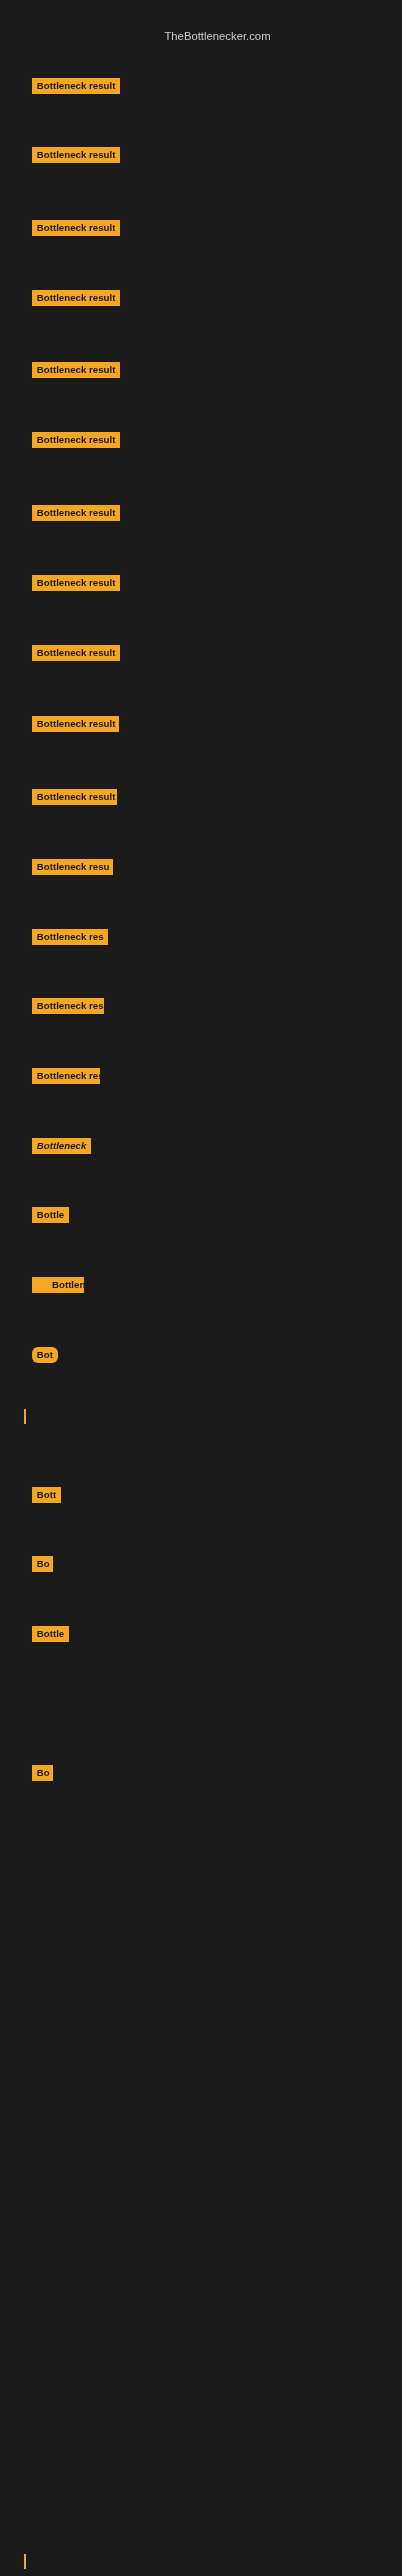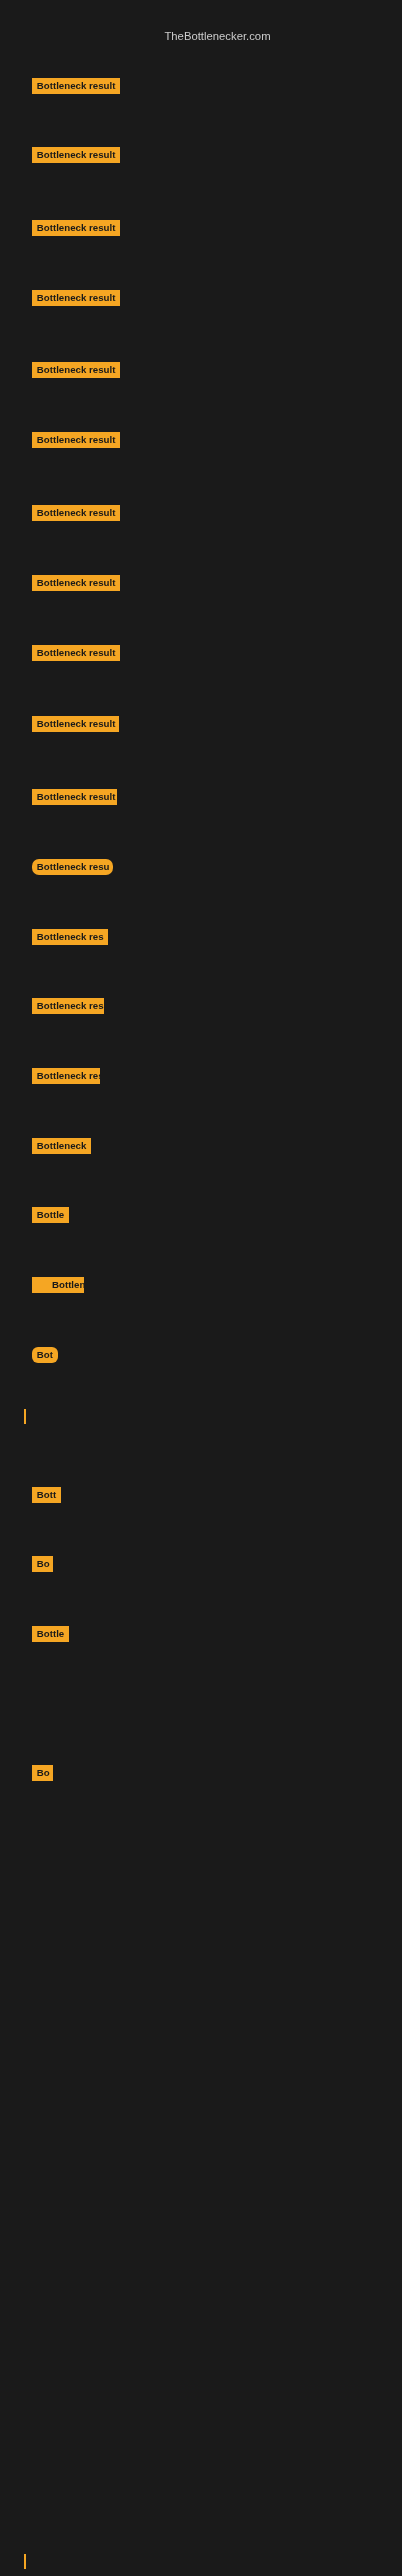--- a/index.html
+++ b/index.html
@@ -56,25 +56,25 @@
     <div class="result-item" style="top: 115px;"><span class="bottleneck-badge" style="max-width: 97px;">Bottleneck result</span></div>
     <div class="result-item" style="top: 188px;"><span class="bottleneck-badge" style="max-width: 97px;">Bottleneck result</span></div>
     <div class="result-item" style="top: 258px;"><span class="bottleneck-badge" style="max-width: 93px;">Bottleneck result</span></div>
     <div class="result-item" style="top: 330px;"><span class="bottleneck-badge" style="max-width: 93px;">Bottleneck result</span></div>
     <div class="result-item" style="top: 400px;"><span class="bottleneck-badge" style="max-width: 90px;">Bottleneck result</span></div>
     <div class="result-item" style="top: 473px;"><span class="bottleneck-badge" style="max-width: 90px;">Bottleneck result</span></div>
     <div class="result-item" style="top: 543px;"><span class="bottleneck-badge" style="max-width: 90px;">Bottleneck result</span></div>
     <div class="result-item" style="top: 613px;"><span class="bottleneck-badge" style="max-width: 90px;">Bottleneck result</span></div>
     <div class="result-item" style="top: 684px;"><span class="bottleneck-badge" style="max-width: 87px;">Bottleneck result</span></div>
     <div class="result-item" style="top: 757px;"><span class="bottleneck-badge" style="max-width: 85px;">Bottleneck result</span></div>
-    <div class="result-item" style="top: 827px;"><span class="bottleneck-badge" style="max-width: 81px; border-radius: 7px;">Bottleneck resu</span></div>
+    <div class="result-item" style="top: 827px;"><span class="bottleneck-badge" style="max-width: 81px;">Bottleneck resu</span></div>
     <div class="result-item" style="top: 897px;"><span class="bottleneck-badge" style="max-width: 76px;">Bottleneck res</span></div>
     <div class="result-item" style="top: 966px;"><span class="bottleneck-badge" style="max-width: 72px;">Bottleneck res</span></div>
     <div class="result-item" style="top: 1036px;"><span class="bottleneck-badge" style="max-width: 68px;">Bottleneck res</span></div>
-    <div class="result-item" style="top: 1106px;"><span class="bottleneck-badge" style="max-width: 60px;">Bottleneck</span></div>
+    <div class="result-item" style="top: 1106px;"><span class="bottleneck-badge" style="max-width: 60px; font-style: italic;">Bottleneck</span></div>
     <div class="result-item" style="top: 1175px;"><span class="bottleneck-badge" style="max-width: 40px;">Bottle</span></div>
     <div class="result-item" style="top: 1245px;"><span class="bottleneck-badge" style="max-width: 52px; padding-left: 20px;">Bottlenec</span></div>
     <div class="result-item" style="top: 1315px;"><span class="bottleneck-badge" style="max-width: 26px; border-radius: 6px;">Bot</span></div>
     <div class="cursor-line" style="top: 1385px;"></div>
     <div class="result-item" style="top: 1455px;"><span class="bottleneck-badge" style="max-width: 29px;">Bott</span></div>
     <div class="result-item" style="top: 1524px;"><span class="bottleneck-badge" style="max-width: 21px;">Bo</span></div>
     <div class="result-item" style="top: 1594px;"><span class="bottleneck-badge" style="max-width: 40px;">Bottle</span></div>
     <div class="result-item" style="top: 1733px;"><span class="bottleneck-badge" style="max-width: 21px;">Bo</span></div>
     <div class="cursor-line" style="top: 2530px;"></div>
   </div>

